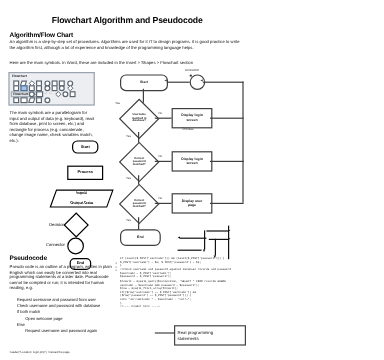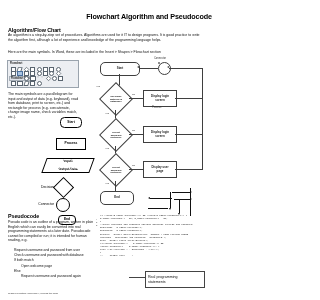--- a/index.html
+++ b/index.html
@@ -1,19 +1,19 @@
 <!DOCTYPE html>
 <html><head>
 <meta charset="utf-8">
 <style>
   html,body{margin:0;padding:0;background:#fff;}
   body{width:212px;height:300px;overflow:hidden;font-family:"Liberation Sans",sans-serif;color:#000;}
   .page{position:relative;width:212px;height:300px;background:#fff;}
 
-  .doc-title{position:absolute;left:0;top:12px;width:212px;text-align:right;
+  .doc-title{position:absolute;left:0;top:12px;width:212px;text-align:center;
     font-size:7.2px;font-weight:bold;letter-spacing:-0.1px;}
 
   .h2{position:absolute;font-size:5.4px;font-weight:bold;letter-spacing:-0.1px;}
   #h-algo{left:8px;top:27px;}
   #h-pseudo{left:8px;top:213px;}
 
   .para{position:absolute;font-size:3.5px;line-height:4.6px;text-align:left;color:#111;}
   #p-algo{left:8px;top:33px;width:196px;}
   #p-symbols{left:8px;top:50px;width:196px;}
   #p-main{left:8px;top:92px;width:72px;}

